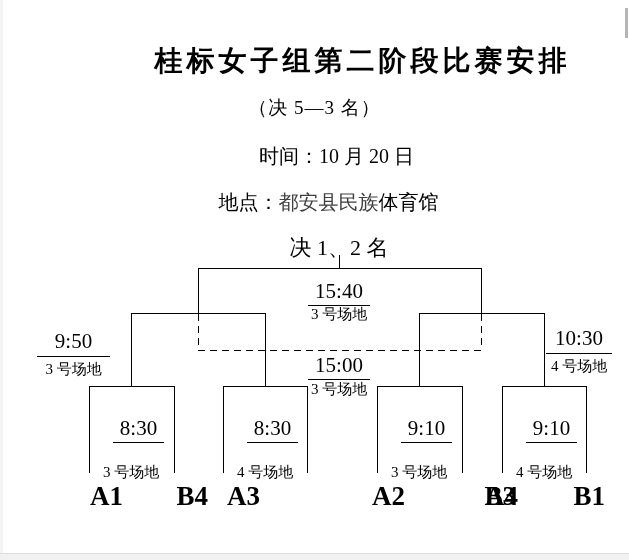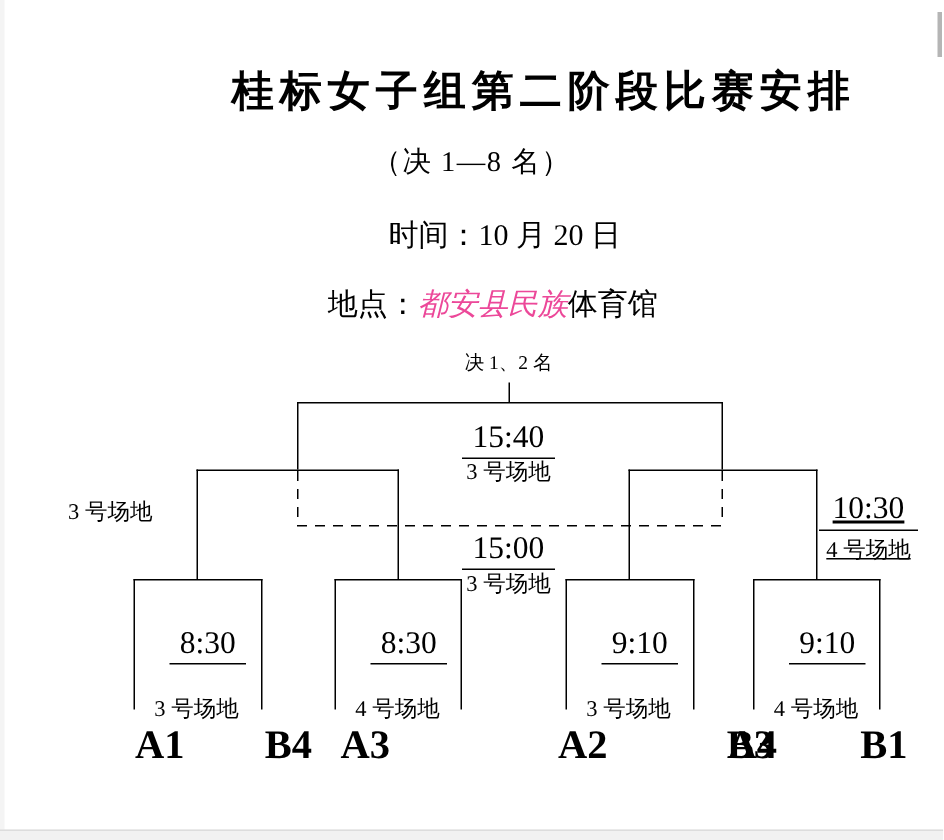--- a/index.html
+++ b/index.html
@@ -14,21 +14,21 @@
   
   .edge-left{position:absolute;left:0;top:0;width:3px;height:560px;background:#f4f4f4;}
   .bottom-bar{position:absolute;left:0;top:553px;width:629px;height:7px;background:#f1f1f1;border-top:1px solid #dcdcdc;box-sizing:border-box;}
   .scroll-frag{position:absolute;left:625px;top:8px;width:3px;height:30px;background:#b5b5b5;}
   
   .hline{position:absolute;left:0;width:629px;text-align:center;white-space:pre;}
   .title{top:42px;font-size:28px;font-weight:bold;letter-spacing:4px;padding-left:48px;}
   .subtitle{top:95px;font-size:19px;letter-spacing:1px;}
   .timeline{top:143px;font-size:20px;margin-left:22px;}
   .locline{top:189px;font-size:20px;margin-left:14px;}
-  .red{color:#ec4899;font-style:italic;}
+  .red{color:#404040;}
   
   .ln{position:absolute;background:#000;}
   .lh{height:1px;}
   .lv{width:1px;}
   .dh{position:absolute;height:1px;background:repeating-linear-gradient(90deg,#000 0 7px,transparent 7px 12px);}
   .dv{position:absolute;width:1px;background:repeating-linear-gradient(180deg,#000 0 7px,transparent 7px 12px);}
   
   .lbl{position:absolute;text-align:center;font-size:15px;white-space:pre;}
   .time{display:inline-block;font-size:21px;border-bottom:1px solid #000;padding:0 7px 1px 7px;}
   .venue{font-size:15px;margin-top:3px;white-space:pre;}
@@ -40,21 +40,21 @@
 </head>
 <body>
 
 <div class="page">
 
   <div class="edge-left"></div>
   <div class="bottom-bar"></div>
   <div class="scroll-frag"></div>
 
   <div class="hline title">桂标女子组第二阶段比赛安排</div>
-  <div class="hline subtitle">（决 1—8 名）</div>
+  <div class="hline subtitle">（决 5—3 名）</div>
   <div class="hline timeline">时间：10 月 20 日</div>
   <div class="hline locline"><span>地点：</span><span class="red">都安县民族</span><span>体育馆</span></div>
 
   <div class="ln lv" style="left:339px;top:255px;height:13px;"></div>
   <div class="ln lh" style="left:198px;top:268px;width:284px;"></div>
   <div class="ln lv" style="left:198px;top:268px;height:45px;"></div>
   <div class="ln lv" style="left:481px;top:268px;height:45px;"></div>
 
   <div class="ln lh" style="left:131px;top:313px;width:135px;"></div>
   <div class="ln lv" style="left:131px;top:313px;height:73px;"></div>
@@ -77,31 +77,32 @@
   <div class="ln lv" style="left:307px;top:386px;height:87px;"></div>
 
   <div class="ln lh" style="left:377px;top:386px;width:86px;"></div>
   <div class="ln lv" style="left:377px;top:386px;height:87px;"></div>
   <div class="ln lv" style="left:462px;top:386px;height:87px;"></div>
 
   <div class="ln lh" style="left:502px;top:386px;width:85px;"></div>
   <div class="ln lv" style="left:502px;top:386px;height:87px;"></div>
   <div class="ln lv" style="left:586px;top:386px;height:87px;"></div>
 
-  <div class="lbl" style="left:269px;top:233px;width:140px;font-size:13px;">决 1、2 名</div>
+  <div class="lbl" style="left:269px;top:233px;width:140px;font-size:22px;">决 1、2 名</div>
 
   <div class="lbl center-col" style="top:279px;"><span class="time">15:40</span></div>
   <div class="lbl center-col" style="top:305px;">3 号场地</div>
   <div class="lbl center-col" style="top:353px;"><span class="time">15:00</span></div>
   <div class="lbl center-col" style="top:380px;">3 号场地</div>
 
   <div class="side" style="left:37px;top:329px;width:73px;">
+    <span class="time">9:50</span>
     <div class="venue">3 号场地</div>
   </div>
-  <div class="side" style="left:546px;top:326px;width:66px;text-decoration:underline;">
+  <div class="side" style="left:546px;top:326px;width:66px;">
     <span class="time">10:30</span>
     <div class="venue">4 号场地</div>
   </div>
 
   <div class="lbl" style="left:86px;top:399px;width:90px;">
     <span class="time">8:30</span>
     <div class="venue">3 号场地</div>
   </div>
   <div class="lbl" style="left:220px;top:399px;width:90px;">
     <span class="time">8:30</span>

